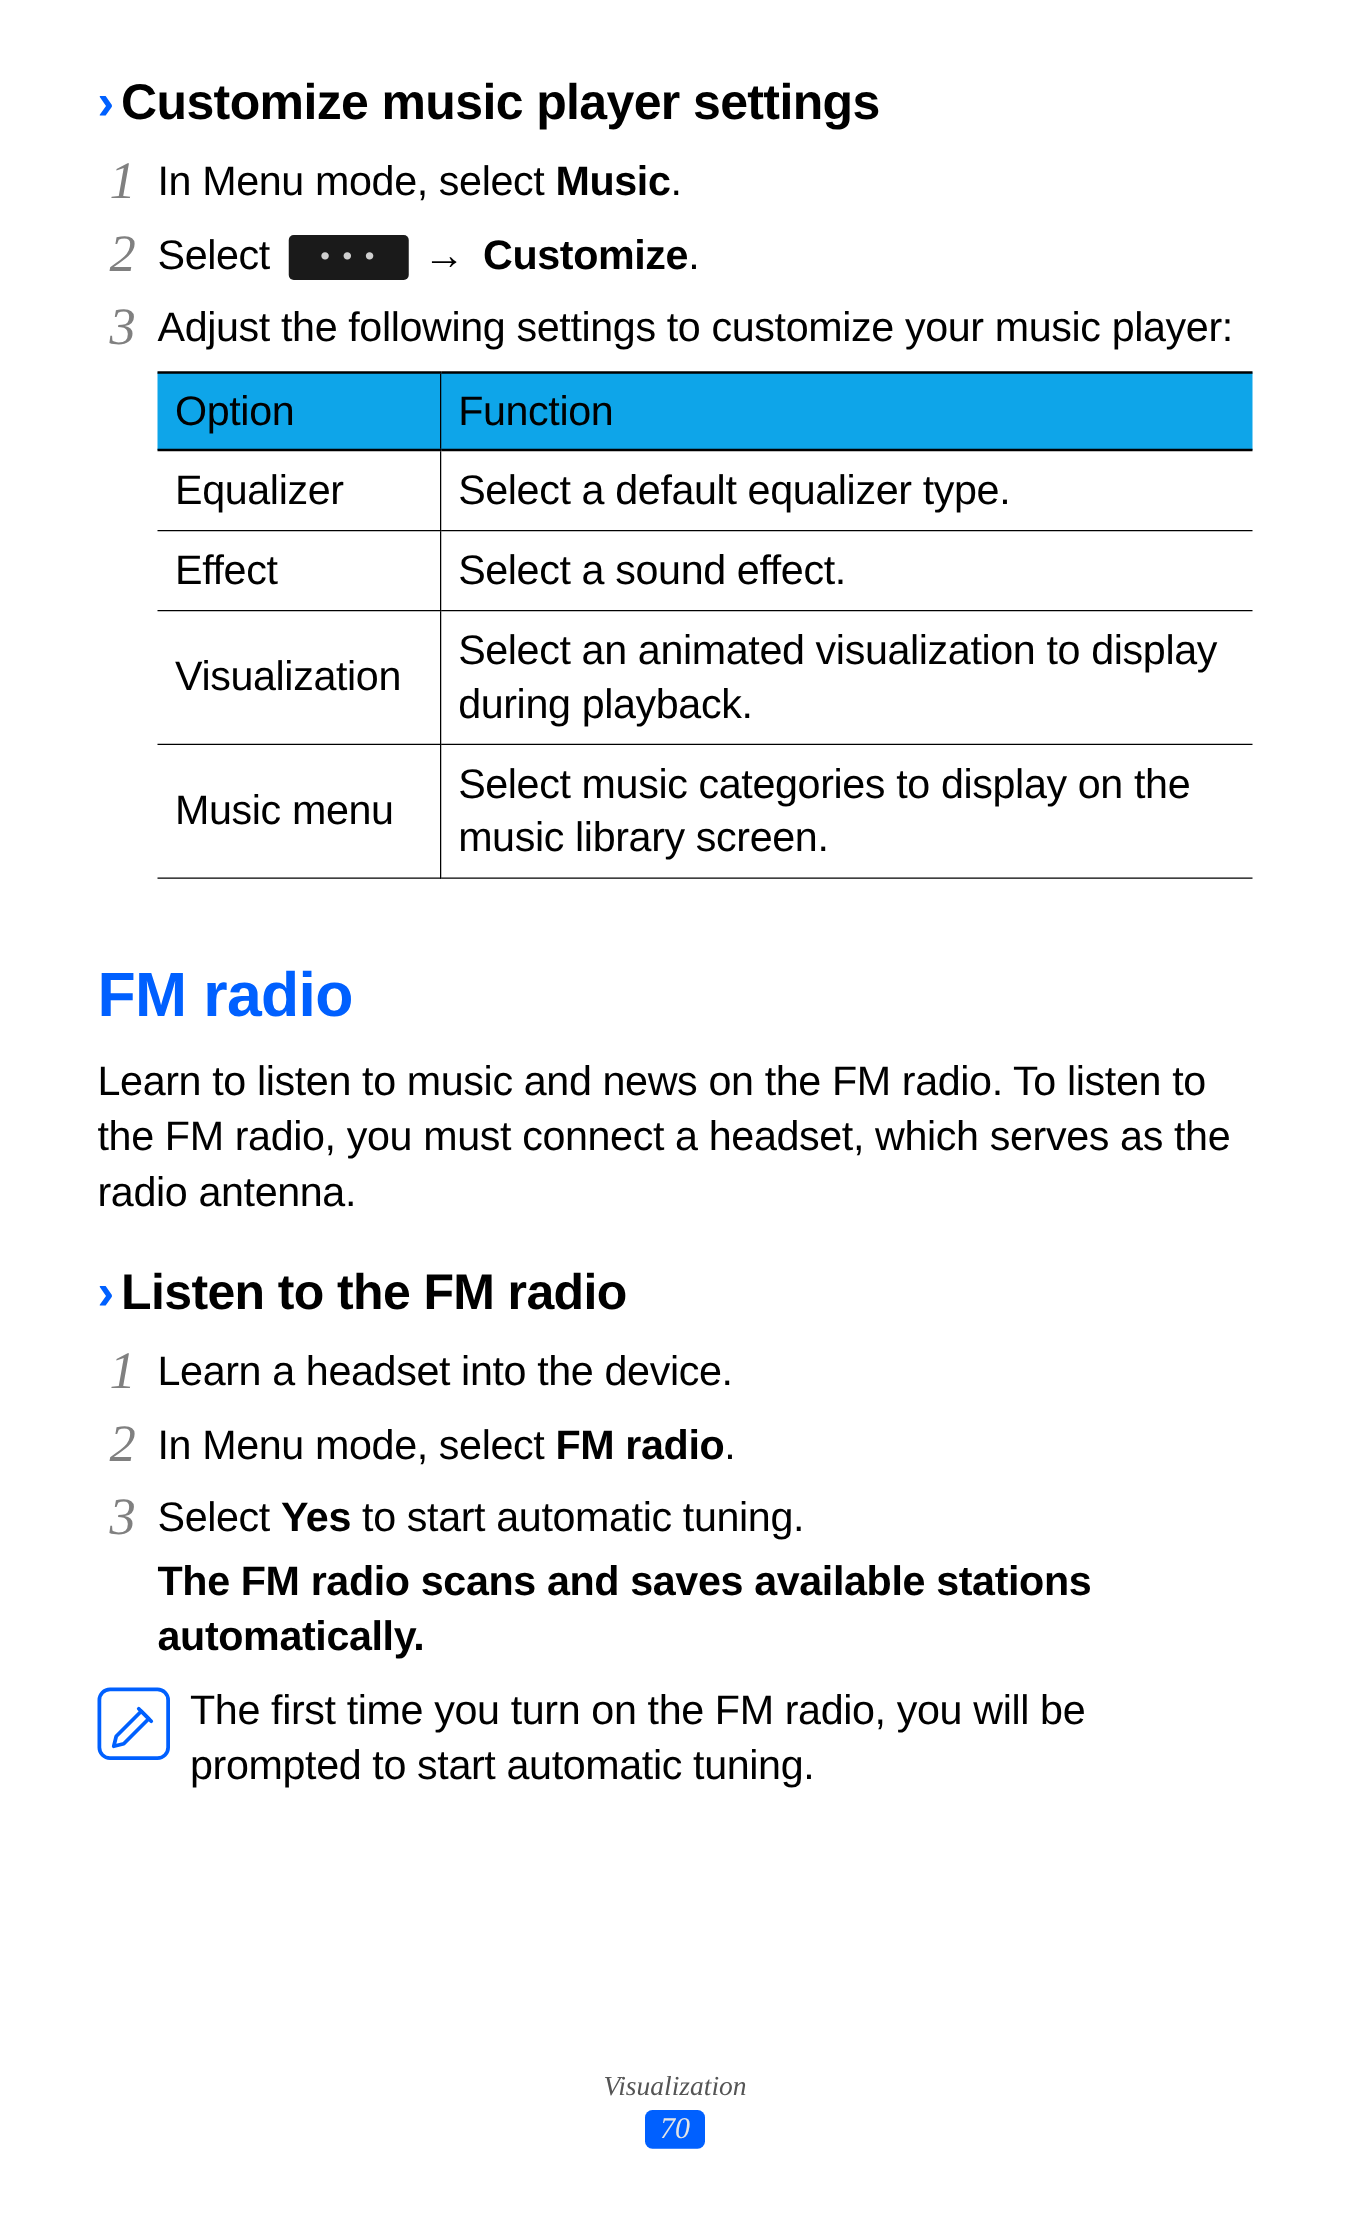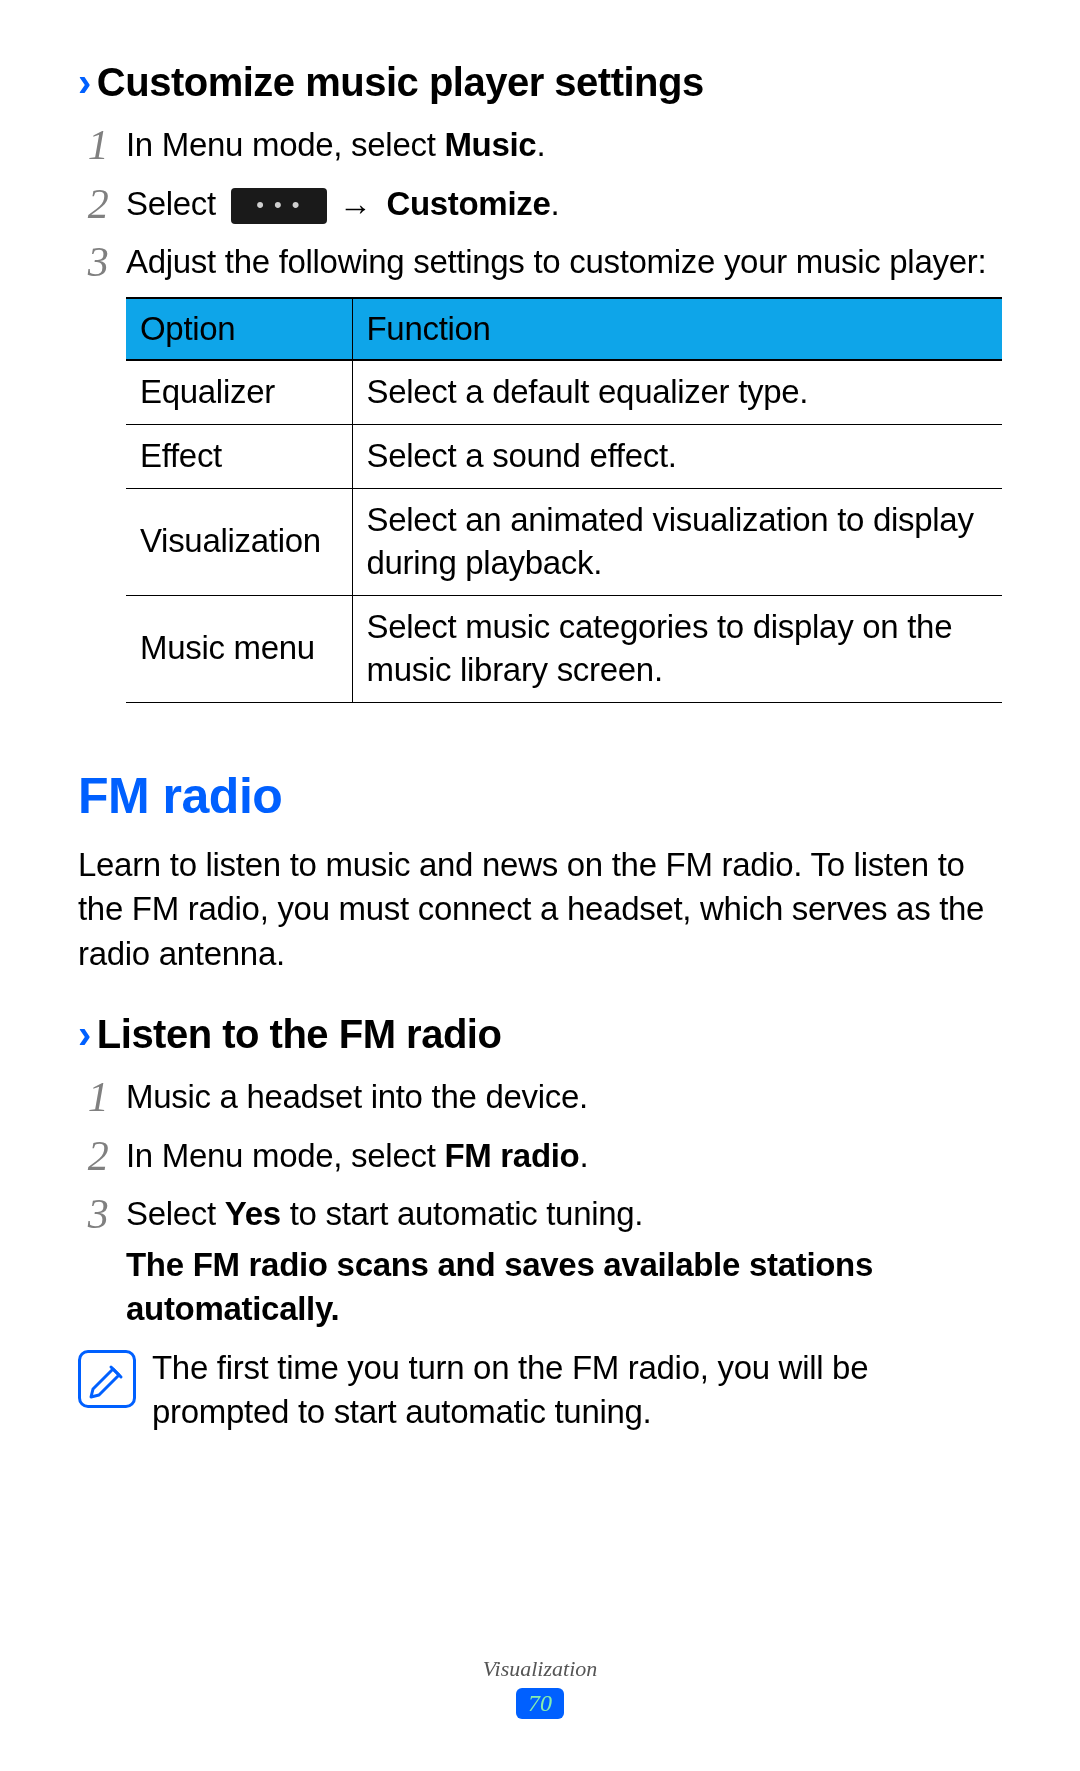--- a/index.html
+++ b/index.html
@@ -152,21 +152,21 @@
     font-family: Georgia, "Times New Roman", serif;
     font-size: 22px;
     color: #555;
     margin-bottom: 6px;
   }
   .footer .pagebox {
     display: inline-block;
     min-width: 48px;
     padding: 2px 12px;
     background: #0060ff;
-    color: #86efac;
+    color: #e5e5e5;
     font-size: 24px;
     font-style: italic;
     font-family: Georgia, "Times New Roman", serif;
     border-radius: 6px;
   }
 </style>
 </head>
 <body>
 
 <div class="page">
@@ -220,21 +220,21 @@
   <h2 class="section">FM radio</h2>
   <p class="body">Learn to listen to music and news on the FM radio. To listen to the FM radio, you must connect a headset, which serves as the radio antenna.</p>
 
   <div class="sub-heading">
     <span class="chev">›</span><span>Listen to the FM radio</span>
   </div>
 
   <ol class="steps">
     <li>
       <span class="num">1</span>
-      <span>Music a headset into the device.</span>
+      <span>Learn a headset into the device.</span>
     </li>
     <li>
       <span class="num">2</span>
       <span>In Menu mode, select </span><span class="bold">FM radio</span><span>.</span>
     </li>
     <li>
       <span class="num">3</span>
       <span>Select </span><span class="bold">Yes</span><span> to start automatic tuning.</span>
       <div class="sub-body">The FM radio scans and saves available stations automatically.</div>
     </li>

